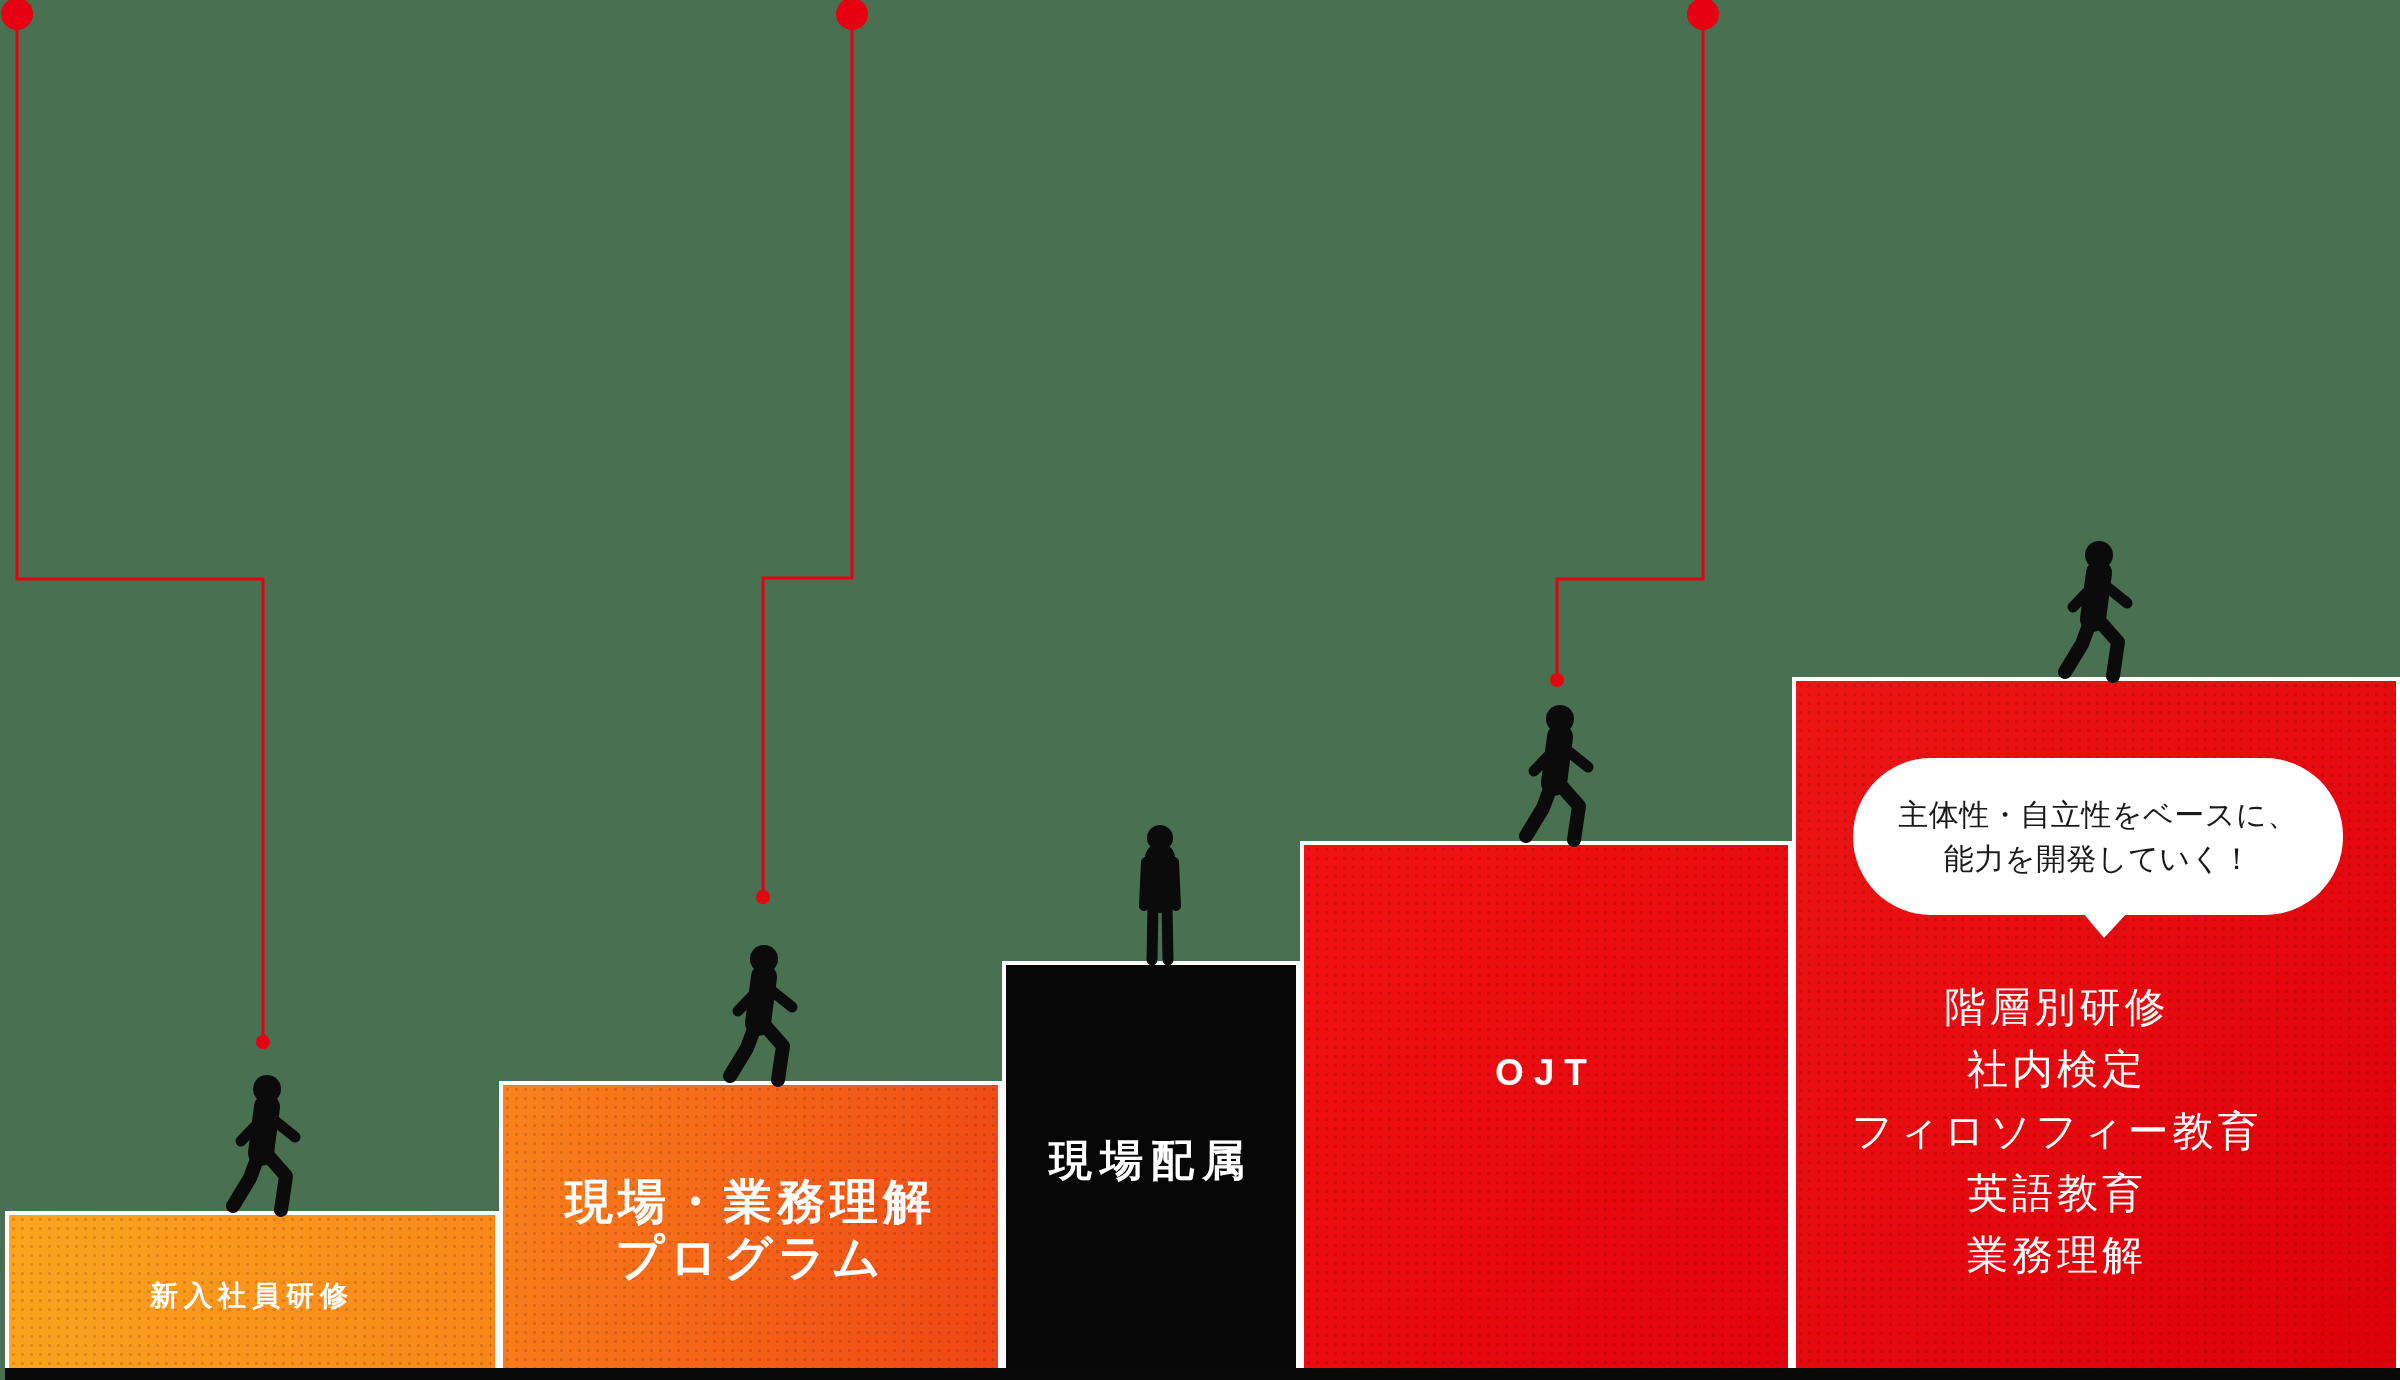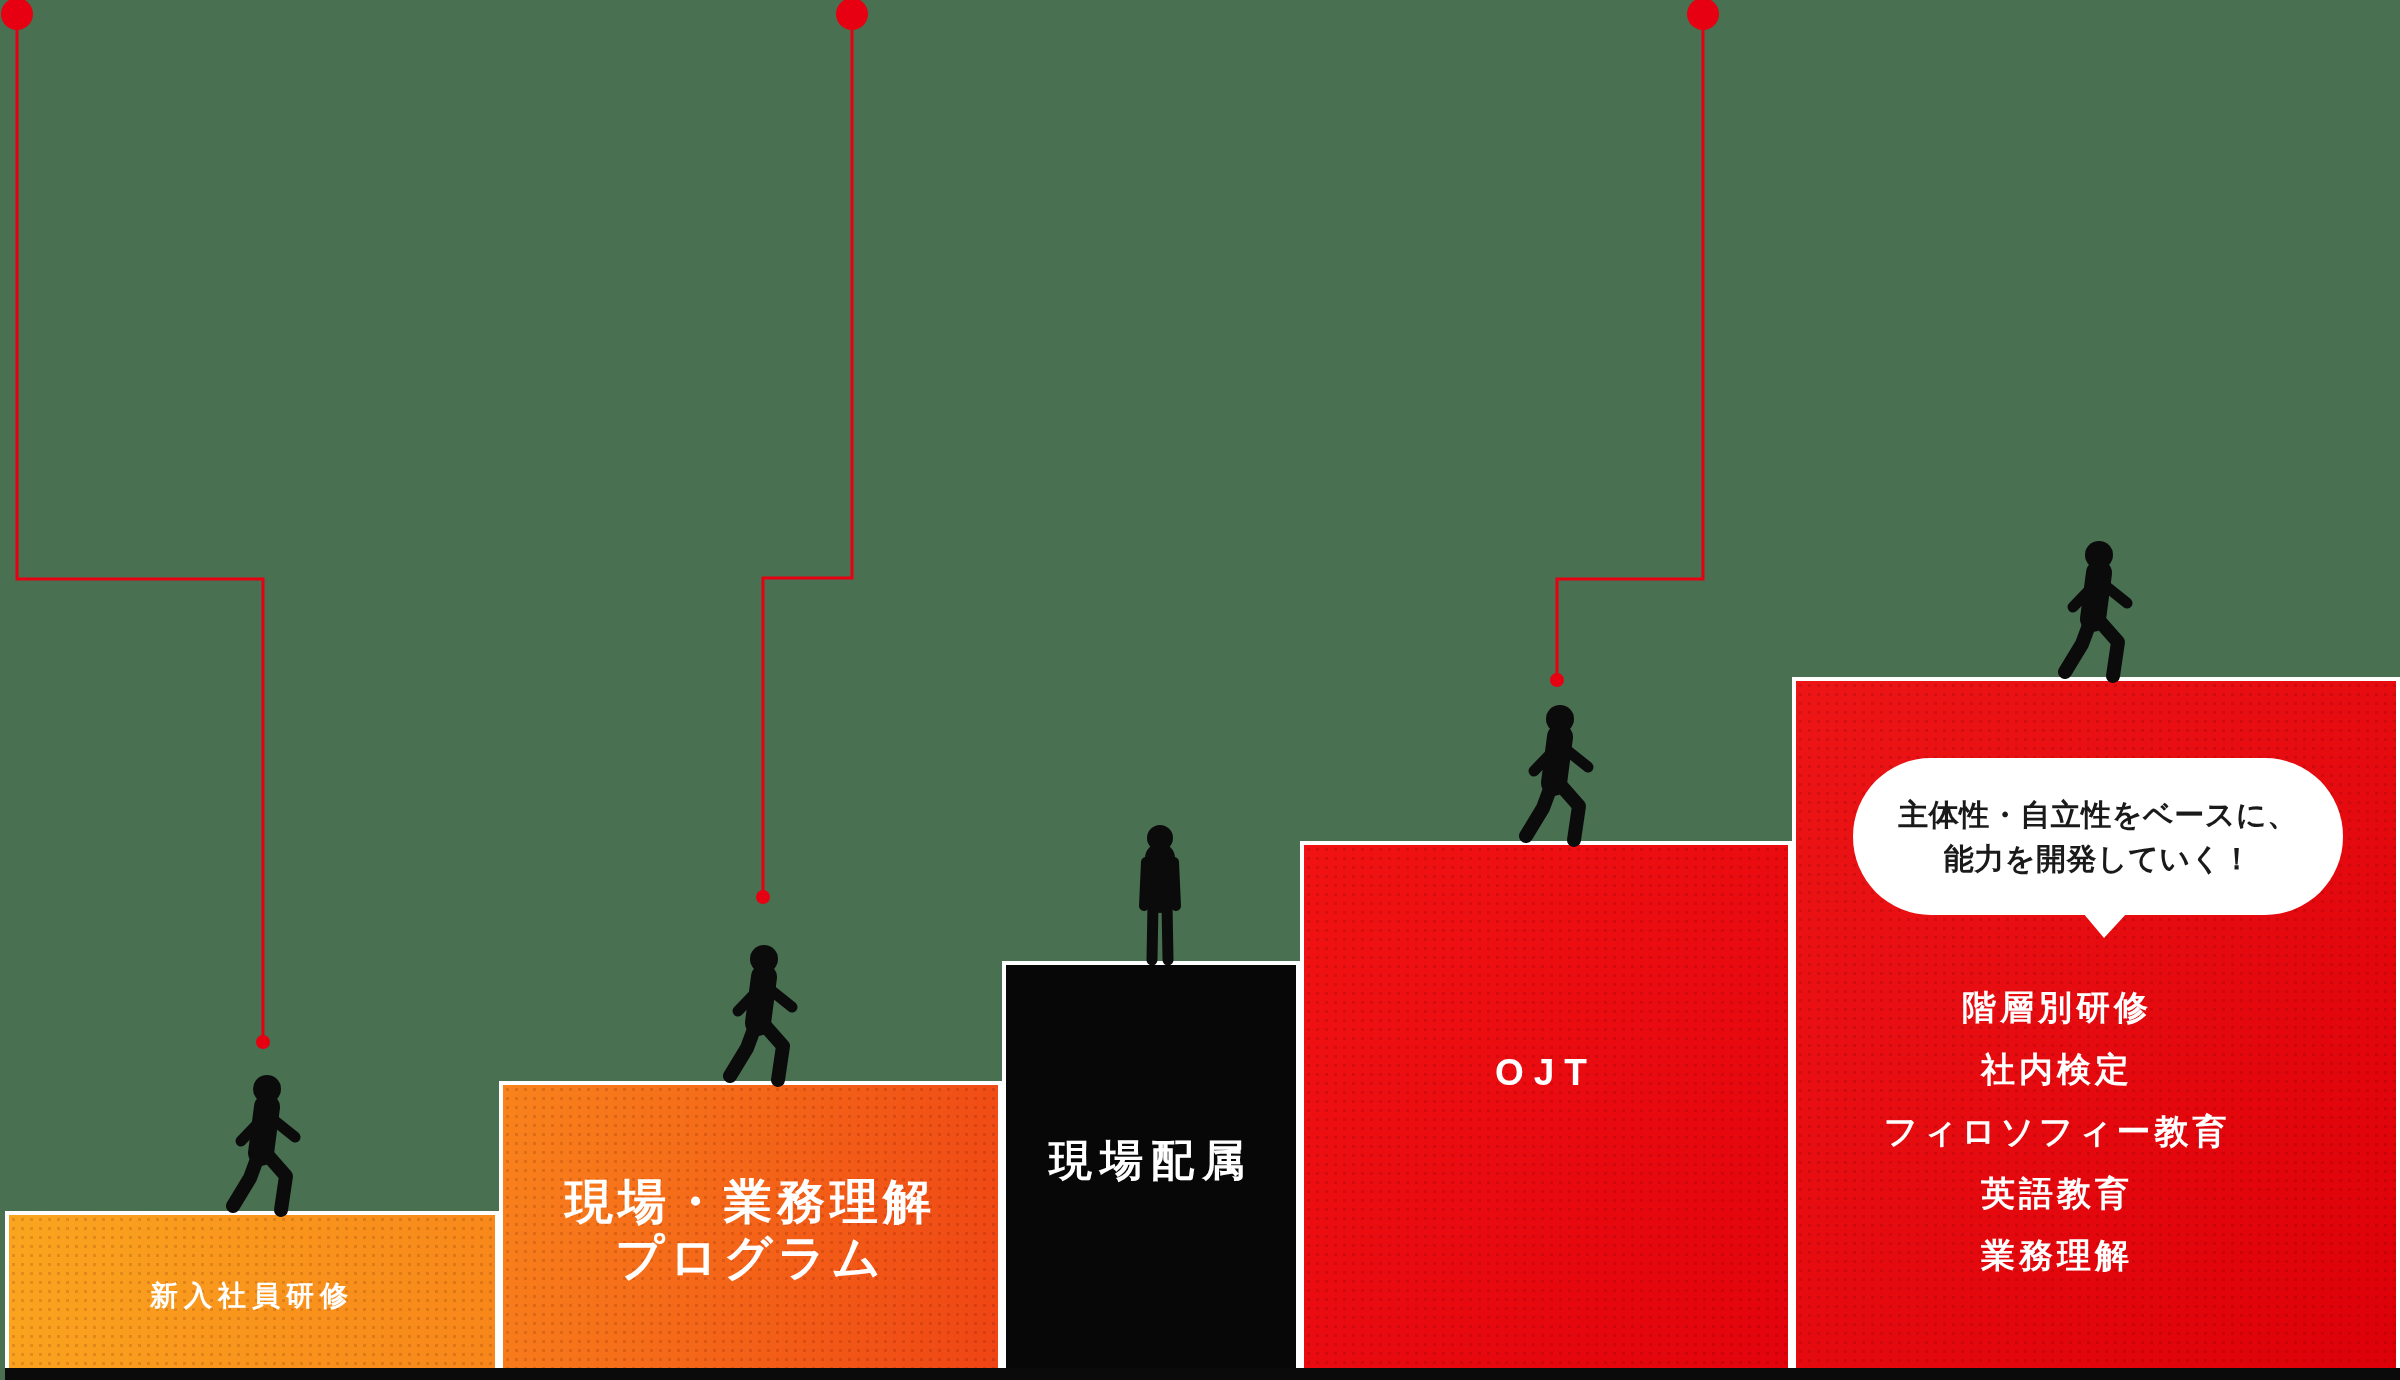--- a/index.html
+++ b/index.html
@@ -45,31 +45,31 @@
   }
   #label-1{left:5px;   width:494px; top:1274px; font-size:28px; letter-spacing:6px; line-height:44px;}
   #label-2{left:499px; width:503px; top:1174px; font-size:48px; letter-spacing:5px; line-height:56px;}
   #label-3{left:1002px;width:298px; top:1138px; font-size:43px; letter-spacing:8px; line-height:44px;}
   #label-4{left:1300px;width:492px; top:1051px; font-size:37px; letter-spacing:10px; line-height:44px;}
 
   
   #program-list{
     position:absolute;left:1752px;top:976px;width:610px;z-index:4;
     color:#FFFFFF;text-align:center;
-    font-size:34px;font-weight:700;letter-spacing:4px;line-height:62px;
+    font-size:41px;font-weight:400;letter-spacing:4px;line-height:62px;
   }
 
   
   #speech-bubble{
     position:absolute;left:1853px;top:758px;width:490px;height:157px;
     background:#FFFFFF;border-radius:78px;z-index:5;
     box-sizing:border-box;
     display:flex;flex-direction:column;justify-content:center;
     text-align:center;
-    color:#1A1A1A;font-size:30px;font-weight:700;line-height:44px;letter-spacing:0.5px;
+    color:#1A1A1A;font-size:30px;font-weight:400;line-height:44px;letter-spacing:0.5px;
   }
   #speech-bubble-tail{
     position:absolute;left:2083px;top:913px;width:0;height:0;z-index:5;
     border-left:21px solid transparent;
     border-right:23px solid transparent;
     border-top:25px solid #FFFFFF;
   }
 
   
   #overlay{position:absolute;left:0;top:0;z-index:7;pointer-events:none;}

